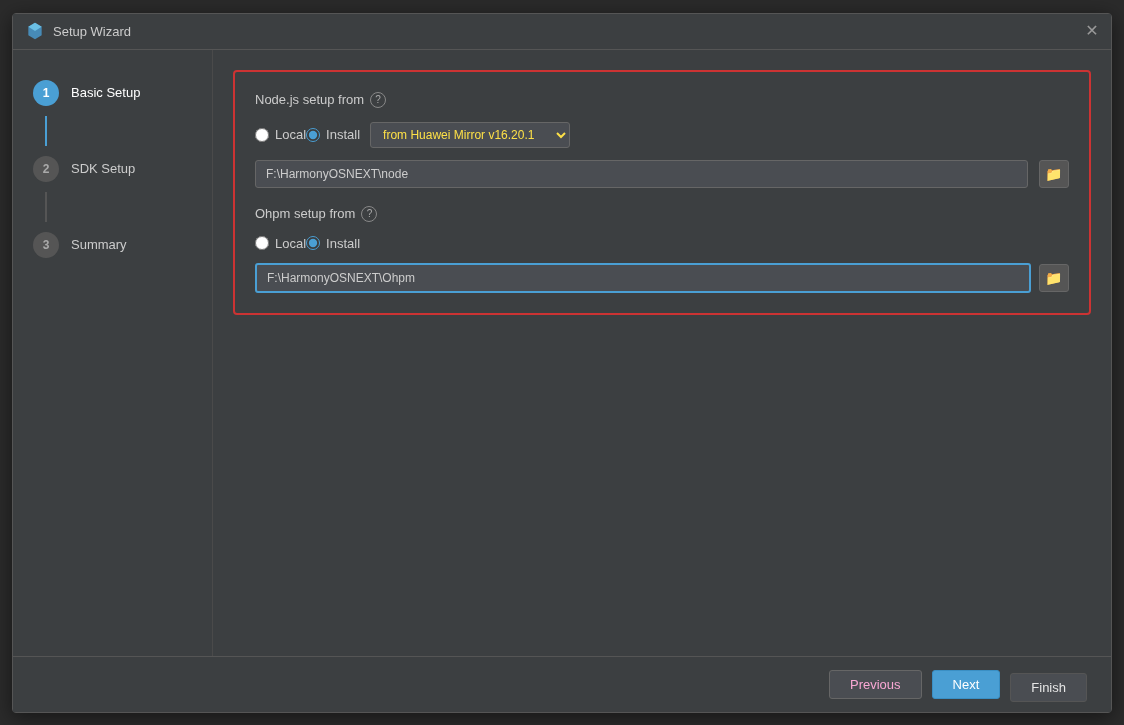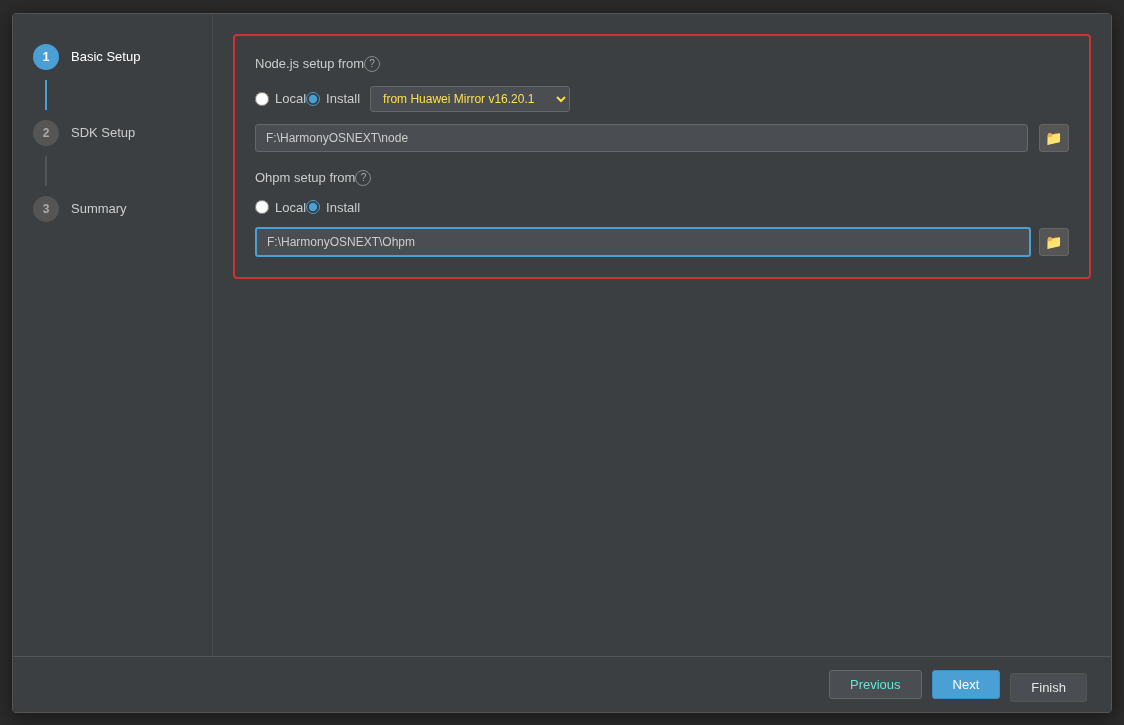--- a/index.html
+++ b/index.html
@@ -142,21 +142,21 @@
       padding: 20px;
       background: #3c3f41;
     }
 
     .section-title {
       color: #ccc;
       font-size: 13px;
       margin-bottom: 14px;
       display: flex;
       align-items: center;
-      gap: 0;
+      gap: 6px;
     }
 
     .help-icon {
       width: 16px;
       height: 16px;
       border-radius: 50%;
       border: 1px solid #888;
       display: inline-flex;
       align-items: center;
       justify-content: center;
@@ -272,21 +272,21 @@
     .btn {
       padding: 6px 20px;
       border-radius: 3px;
       font-size: 13px;
       cursor: pointer;
       border: 1px solid #666;
     }
 
     .btn-default {
       background: #4a4d52;
-      color: #5eead4;
+      color: #f9a8d4;
     }
 
     .btn-primary {
       background: #4a9fd4;
       color: #fff;
       border-color: #3a8fc4;
       font-weight: 500;
     }
 
     .btn-disabled {
@@ -295,20 +295,29 @@
       border-color: #555;
       cursor: not-allowed;
       margin-top: 7px;
     }
   </style>
 </head>
 <body>
 
 <div class="window">
 
+  <div class="title-bar">
+
+    <svg class="title-bar-logo" viewBox="0 0 24 24" fill="none">
+      <path d="M12 2L4 7v10l8 5 8-5V7z" fill="#4a9fd4" opacity="0.8"></path>
+      <path d="M12 2L4 7l8 5 8-5z" fill="#6bbfe4"></path>
+    </svg>
+    <span class="title-bar-text">Setup Wizard</span>
+    <span class="title-bar-close">✕</span>
+  </div>
 
   <div class="main-body">
 
     <div class="sidebar">
 
       <div class="step-item">
         <div class="step-number active">1</div>
         <span class="step-label active">Basic Setup</span>
       </div>
       <div class="step-connector"></div>

